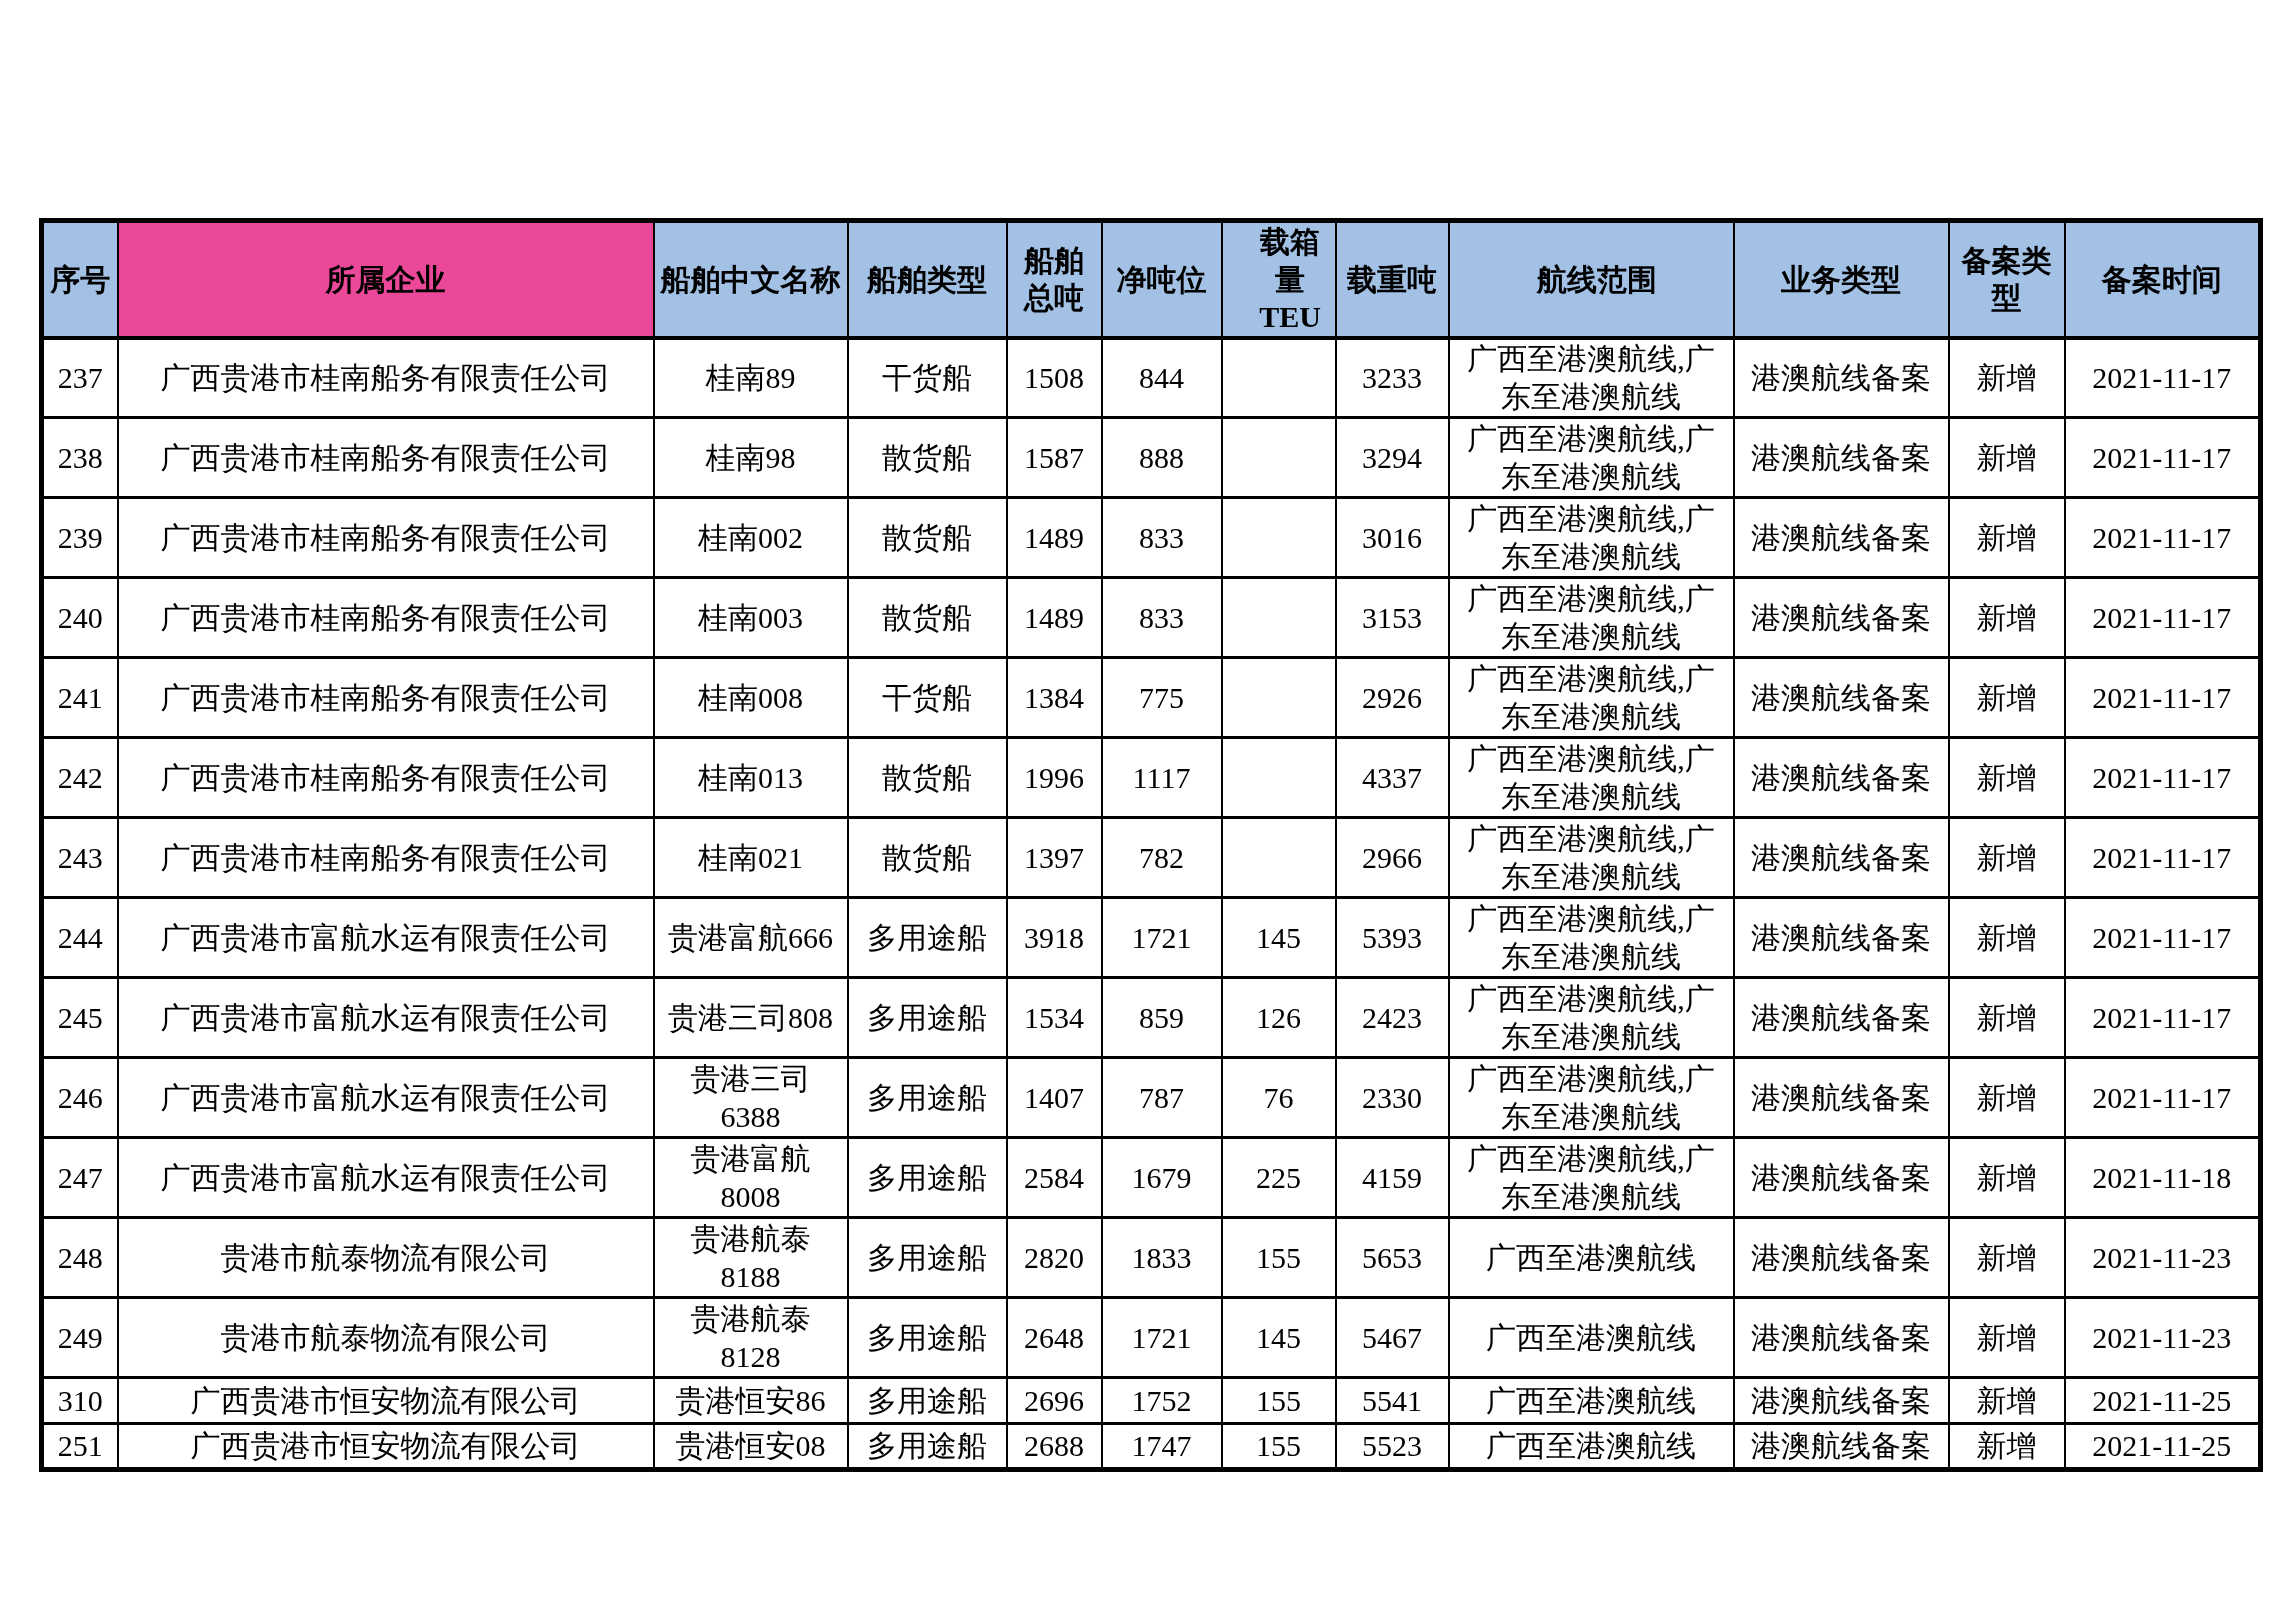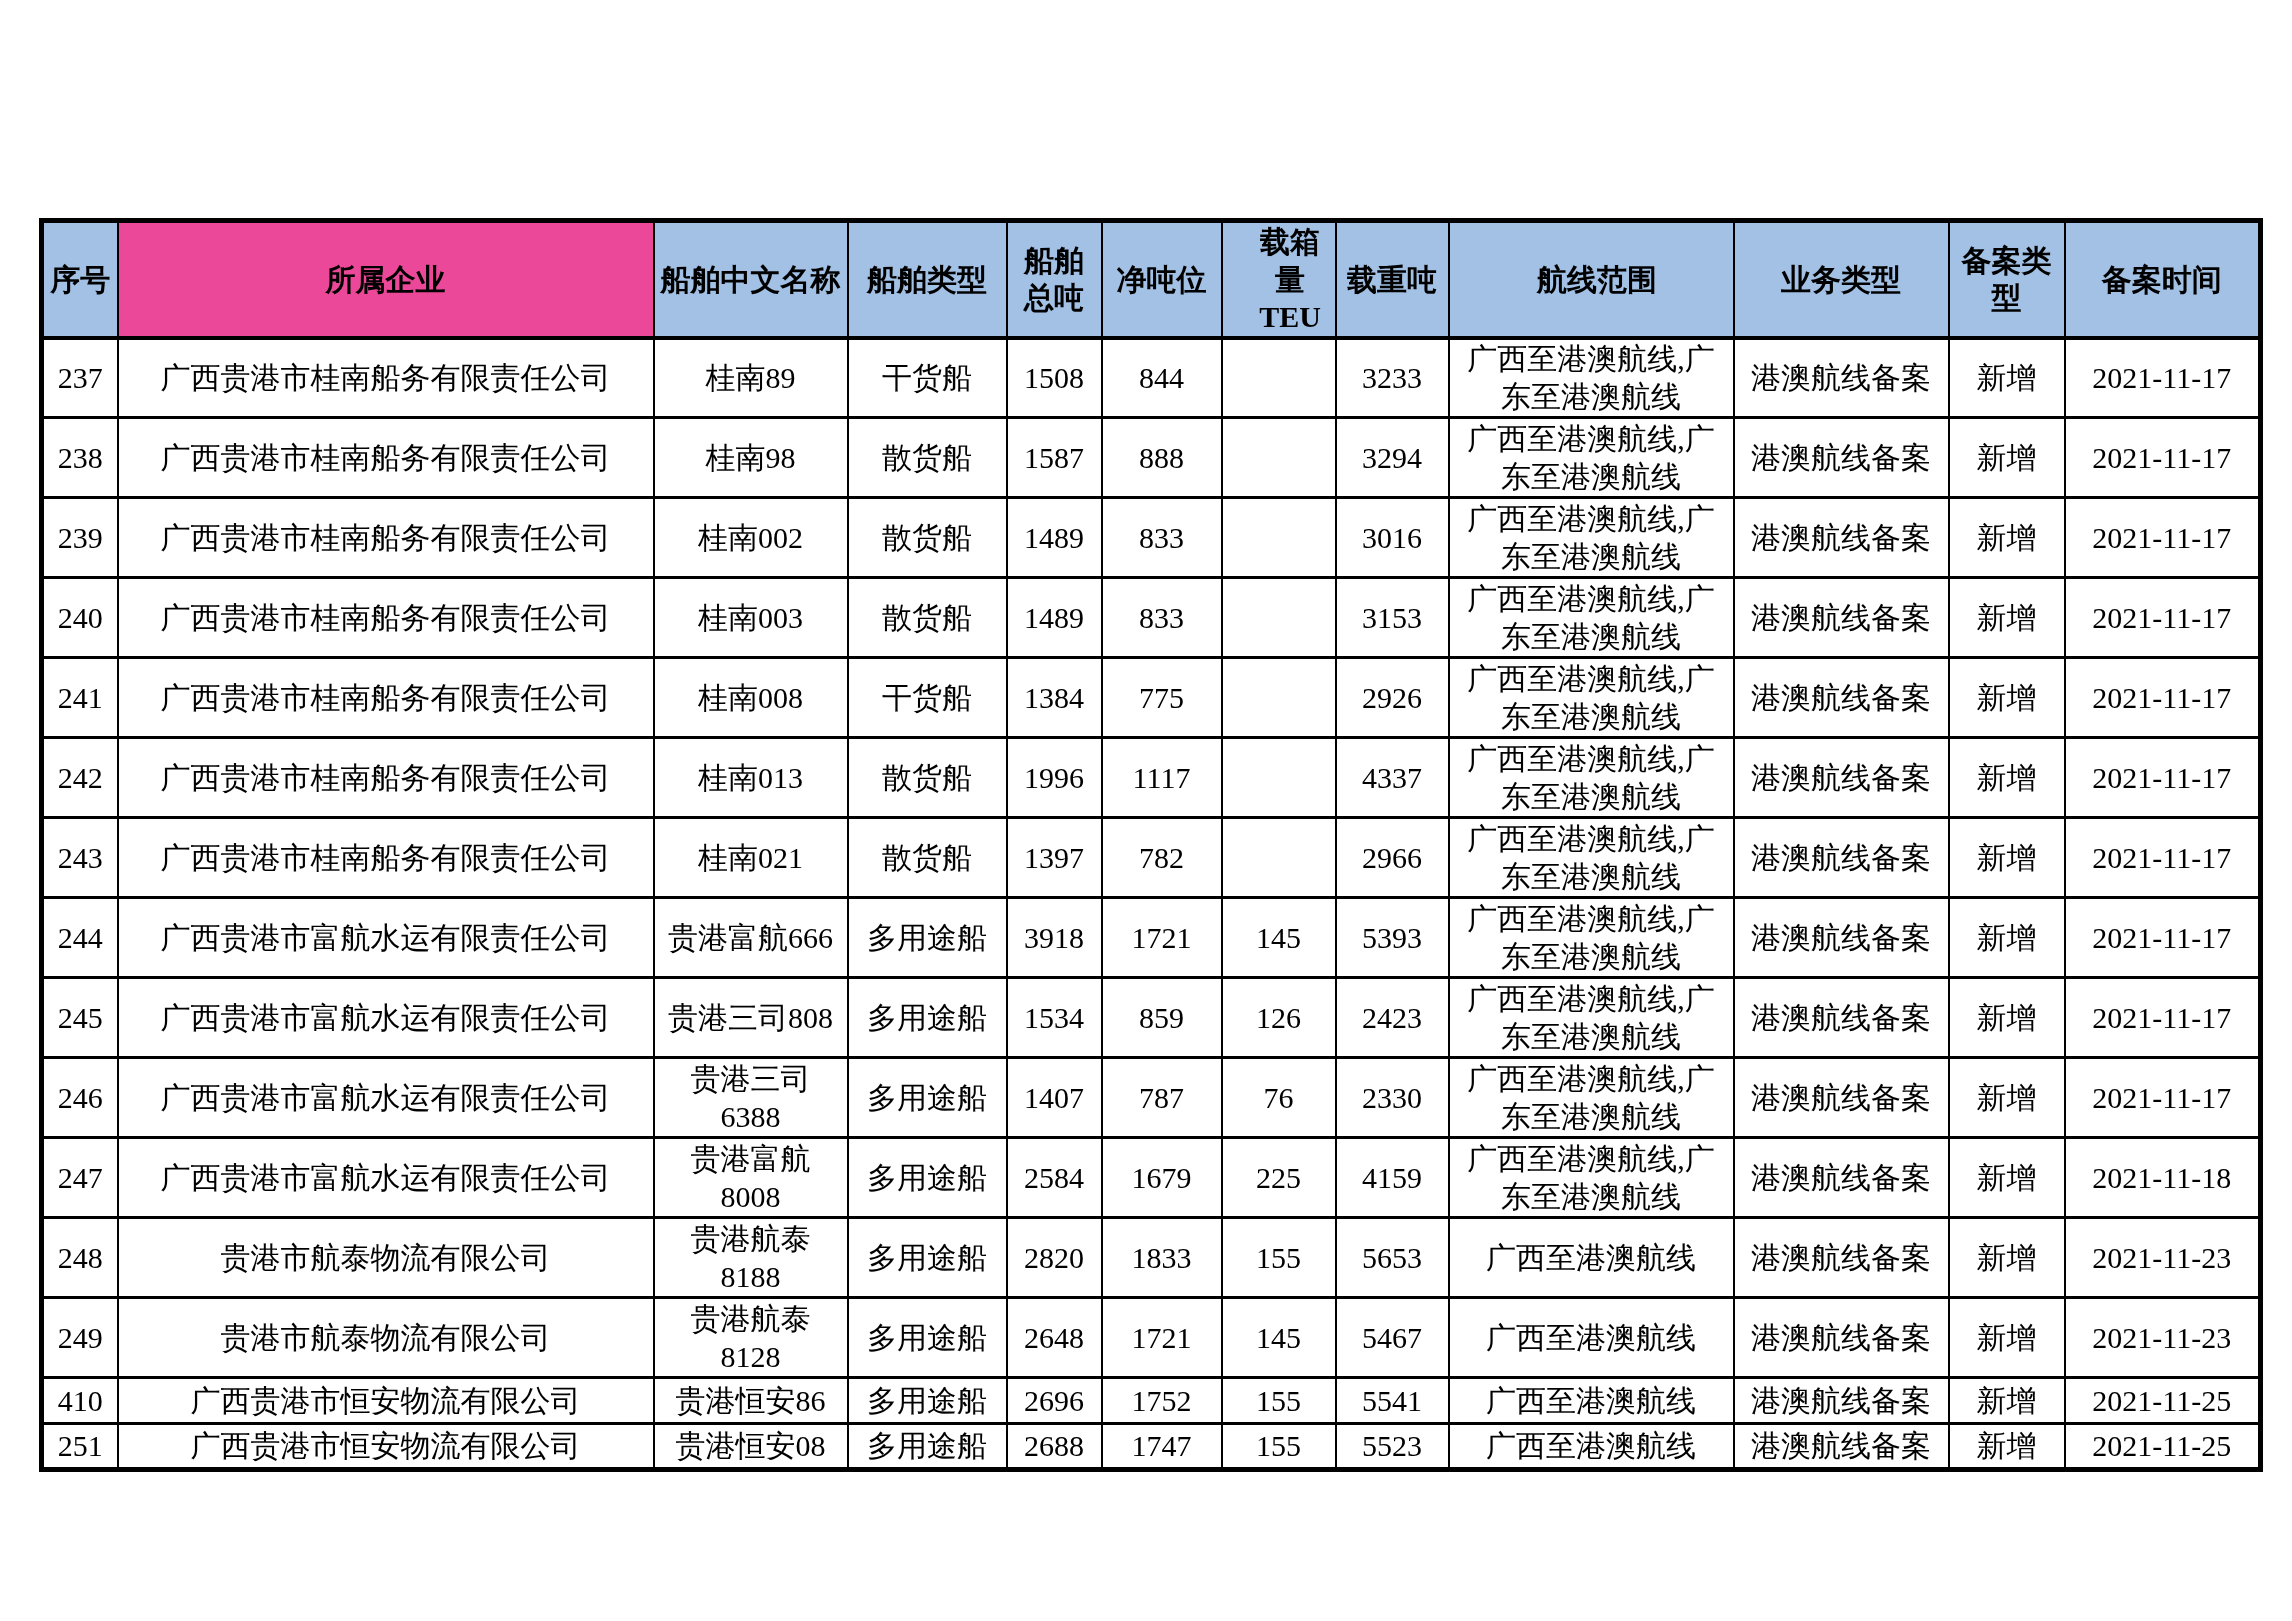--- a/index.html
+++ b/index.html
@@ -275,21 +275,21 @@
           <td>2648</td>
           <td>1721</td>
           <td>145</td>
           <td>5467</td>
           <td>广西至港澳航线</td>
           <td>港澳航线备案</td>
           <td>新增</td>
           <td>2021-11-23</td>
         </tr>
         <tr class="short">
-          <td>410</td>
+          <td>310</td>
           <td>广西贵港市恒安物流有限公司</td>
           <td>贵港恒安86</td>
           <td>多用途船</td>
           <td>2696</td>
           <td>1752</td>
           <td>155</td>
           <td>5541</td>
           <td>广西至港澳航线</td>
           <td>港澳航线备案</td>
           <td>新增</td>

